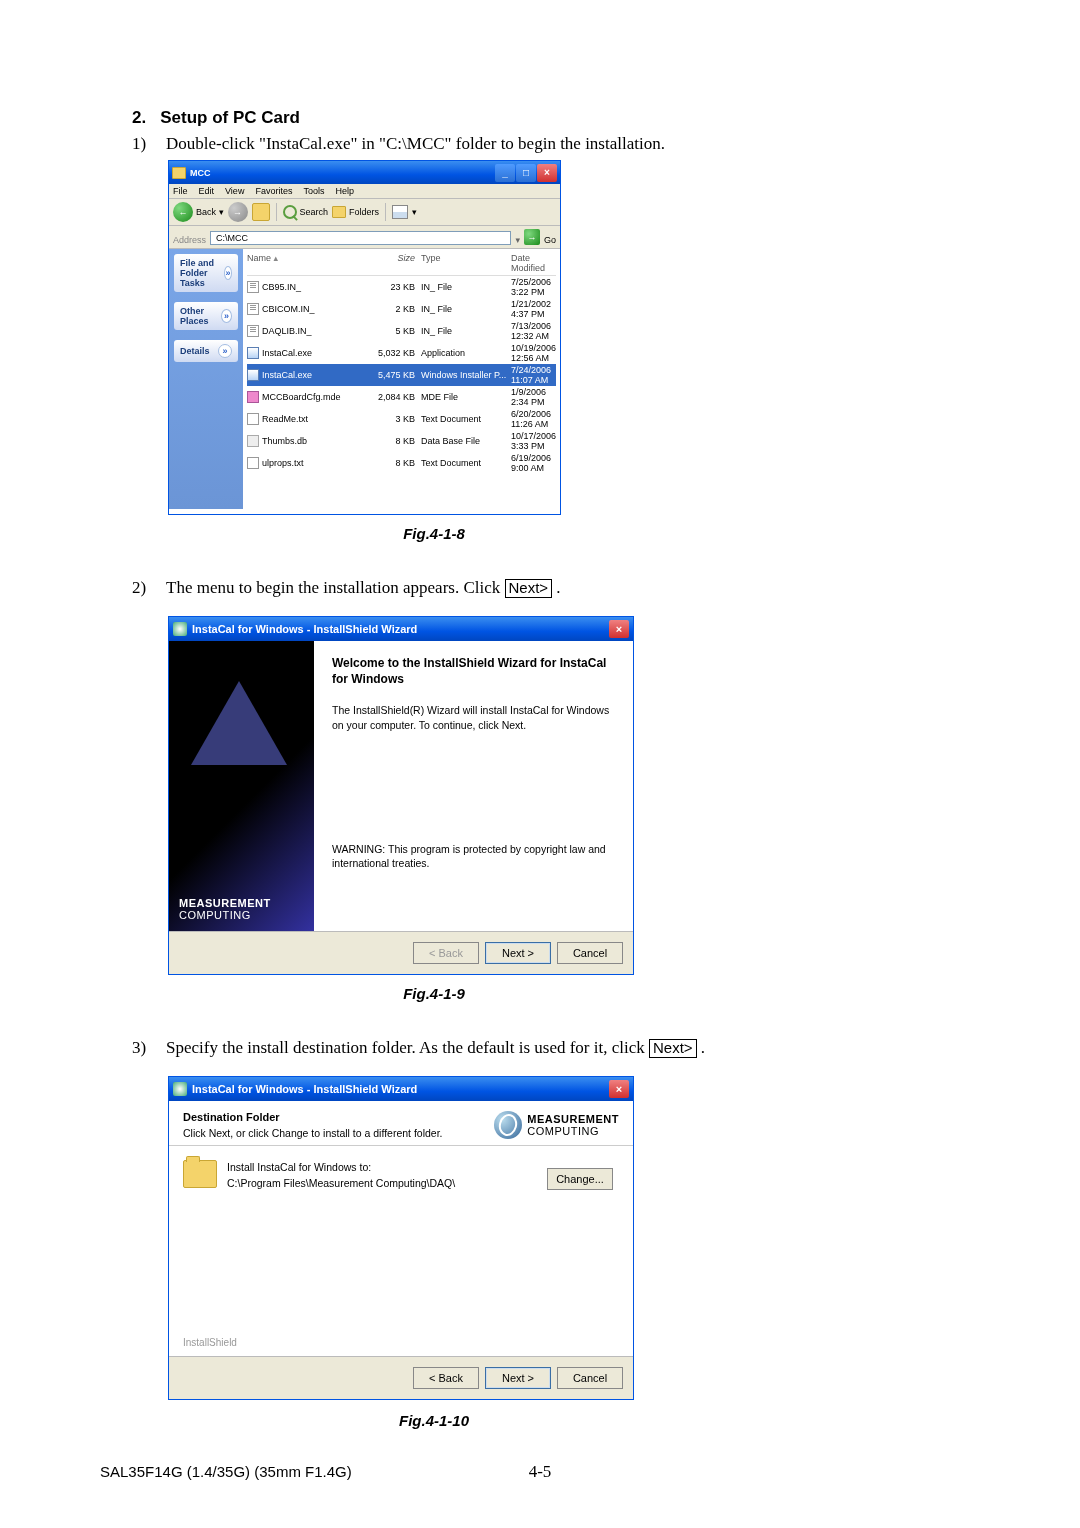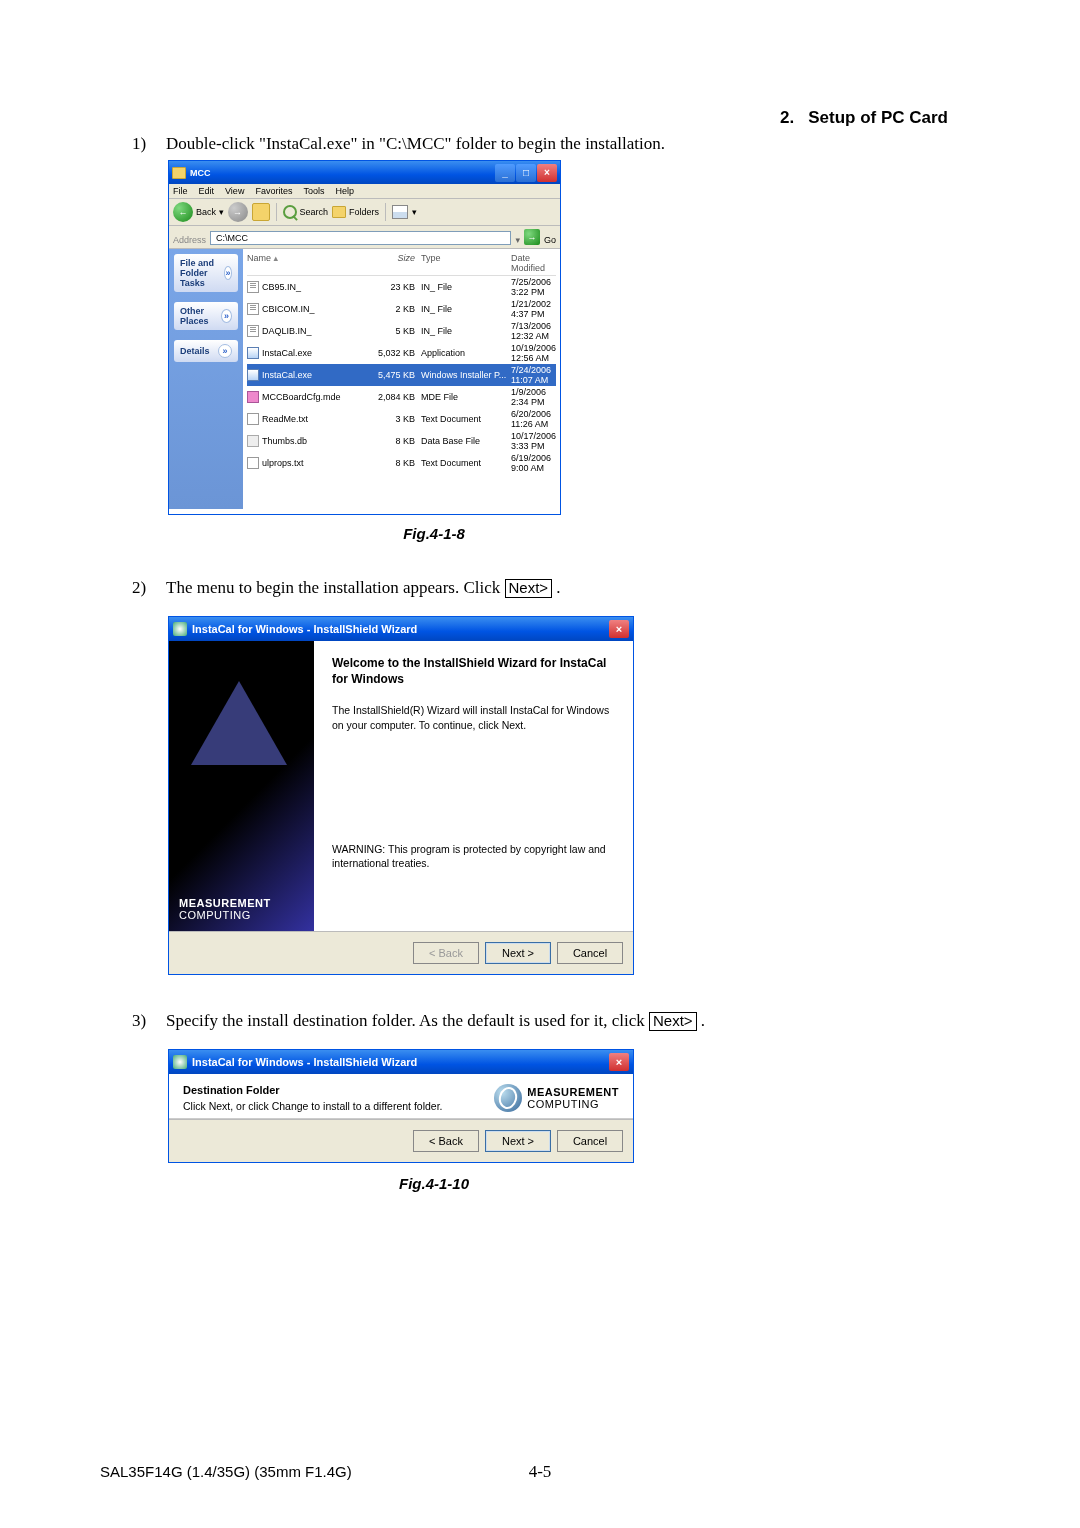--- a/index.html
+++ b/index.html
@@ -13,21 +13,20 @@
   .page-content {
     position: absolute;
     left: 132px;
     top: 108px;
     width: 816px;
   }
   .section-heading {
     font-family: Arial, sans-serif;
     font-weight: bold;
     font-size: 17px;
-    text-align: right;
   }
   .sec-num { display: inline-block; margin-right: 14px; }
   .step-line {
     font-size: 17px;
     margin-top: 6px;
     display: flex;
     gap: 14px;
   }
   .step-num { width: 20px; flex-shrink: 0; }
   .step-text { }
@@ -373,20 +372,21 @@
           <div class="wiz-p">The InstallShield(R) Wizard will install InstaCal for Windows on your computer. To continue, click Next.</div>
           <div class="wiz-warn">WARNING: This program is protected by copyright law and international treaties.</div>
         </div>
       </div>
       <div class="wiz-btns">
         <div class="wiz-btn disabled">&lt; Back</div>
         <div class="wiz-btn default">Next &gt;</div>
         <div class="wiz-btn">Cancel</div>
       </div>
     </div>
+    <div class="fig-caption" style="margin-top:10px;">Fig.4-1-9</div>
   </div>
 
   <div class="step-line" style="margin-top:36px;">
     <div class="step-num">3)</div>
     <div class="step-text">
       <span>Specify the install destination folder. As the default is used for it, click </span><span class="btn-inline">Next&gt;</span><span> .</span>
     </div>
   </div>
 
   <div class="fig-block">
@@ -403,20 +403,33 @@
             <div class="t2">Click Next, or click Change to install to a different folder.</div>
           </div>
           <div class="globe-logo">
             <div class="globe"></div>
             <div class="mc-logo">
               <div class="l1">MEASUREMENT</div>
               <div class="l2">COMPUTING</div>
             </div>
           </div>
         </div>
+        <div class="wiz-mid">
+          <div class="wiz-folder-row">
+            <div class="big-folder"></div>
+            <div class="folder-txt">
+              <div>Install InstaCal for Windows to:</div>
+              <div>C:\Program Files\Measurement Computing\DAQ\</div>
+            </div>
+          </div>
+          <div class="change-btn-wrap">
+            <div class="wiz-btn">Change...</div>
+          </div>
+          <div class="ishield">InstallShield</div>
+        </div>
       </div>
       <div class="wiz-btns">
         <div class="wiz-btn">&lt; Back</div>
         <div class="wiz-btn default">Next &gt;</div>
         <div class="wiz-btn">Cancel</div>
       </div>
     </div>
     <div class="fig-caption" style="margin-top:12px;">Fig.4-1-10</div>
   </div>
 

